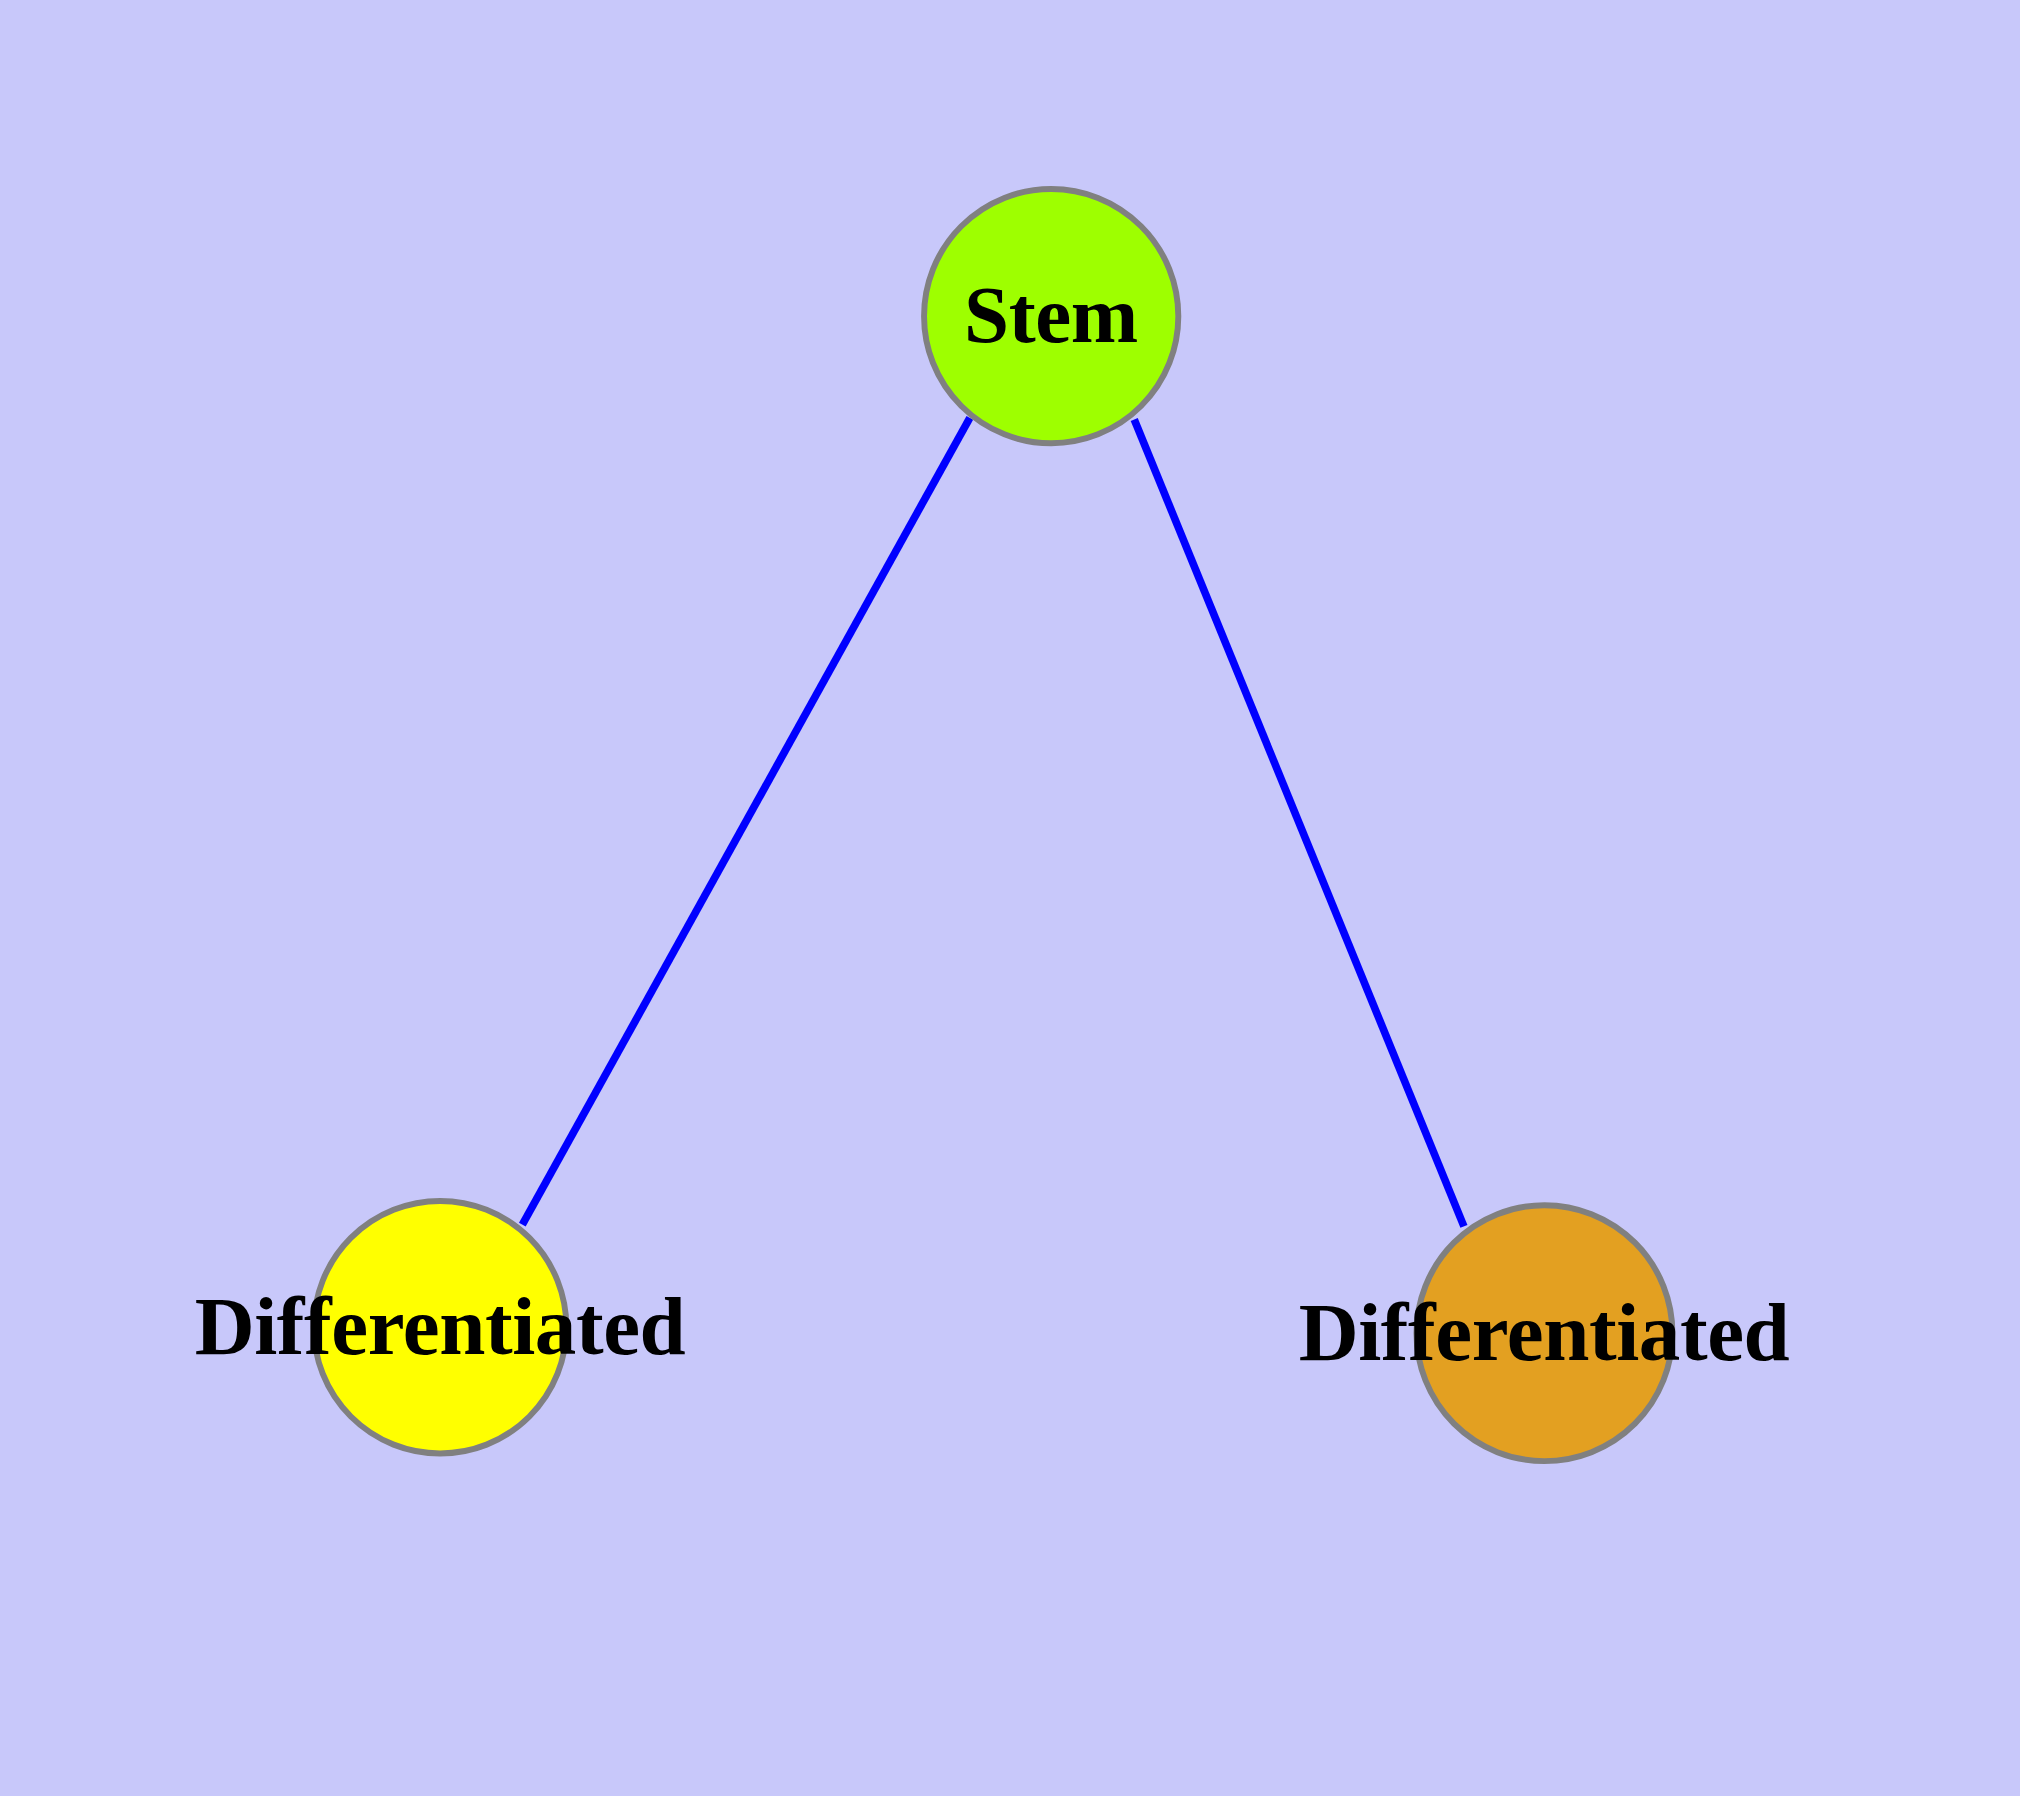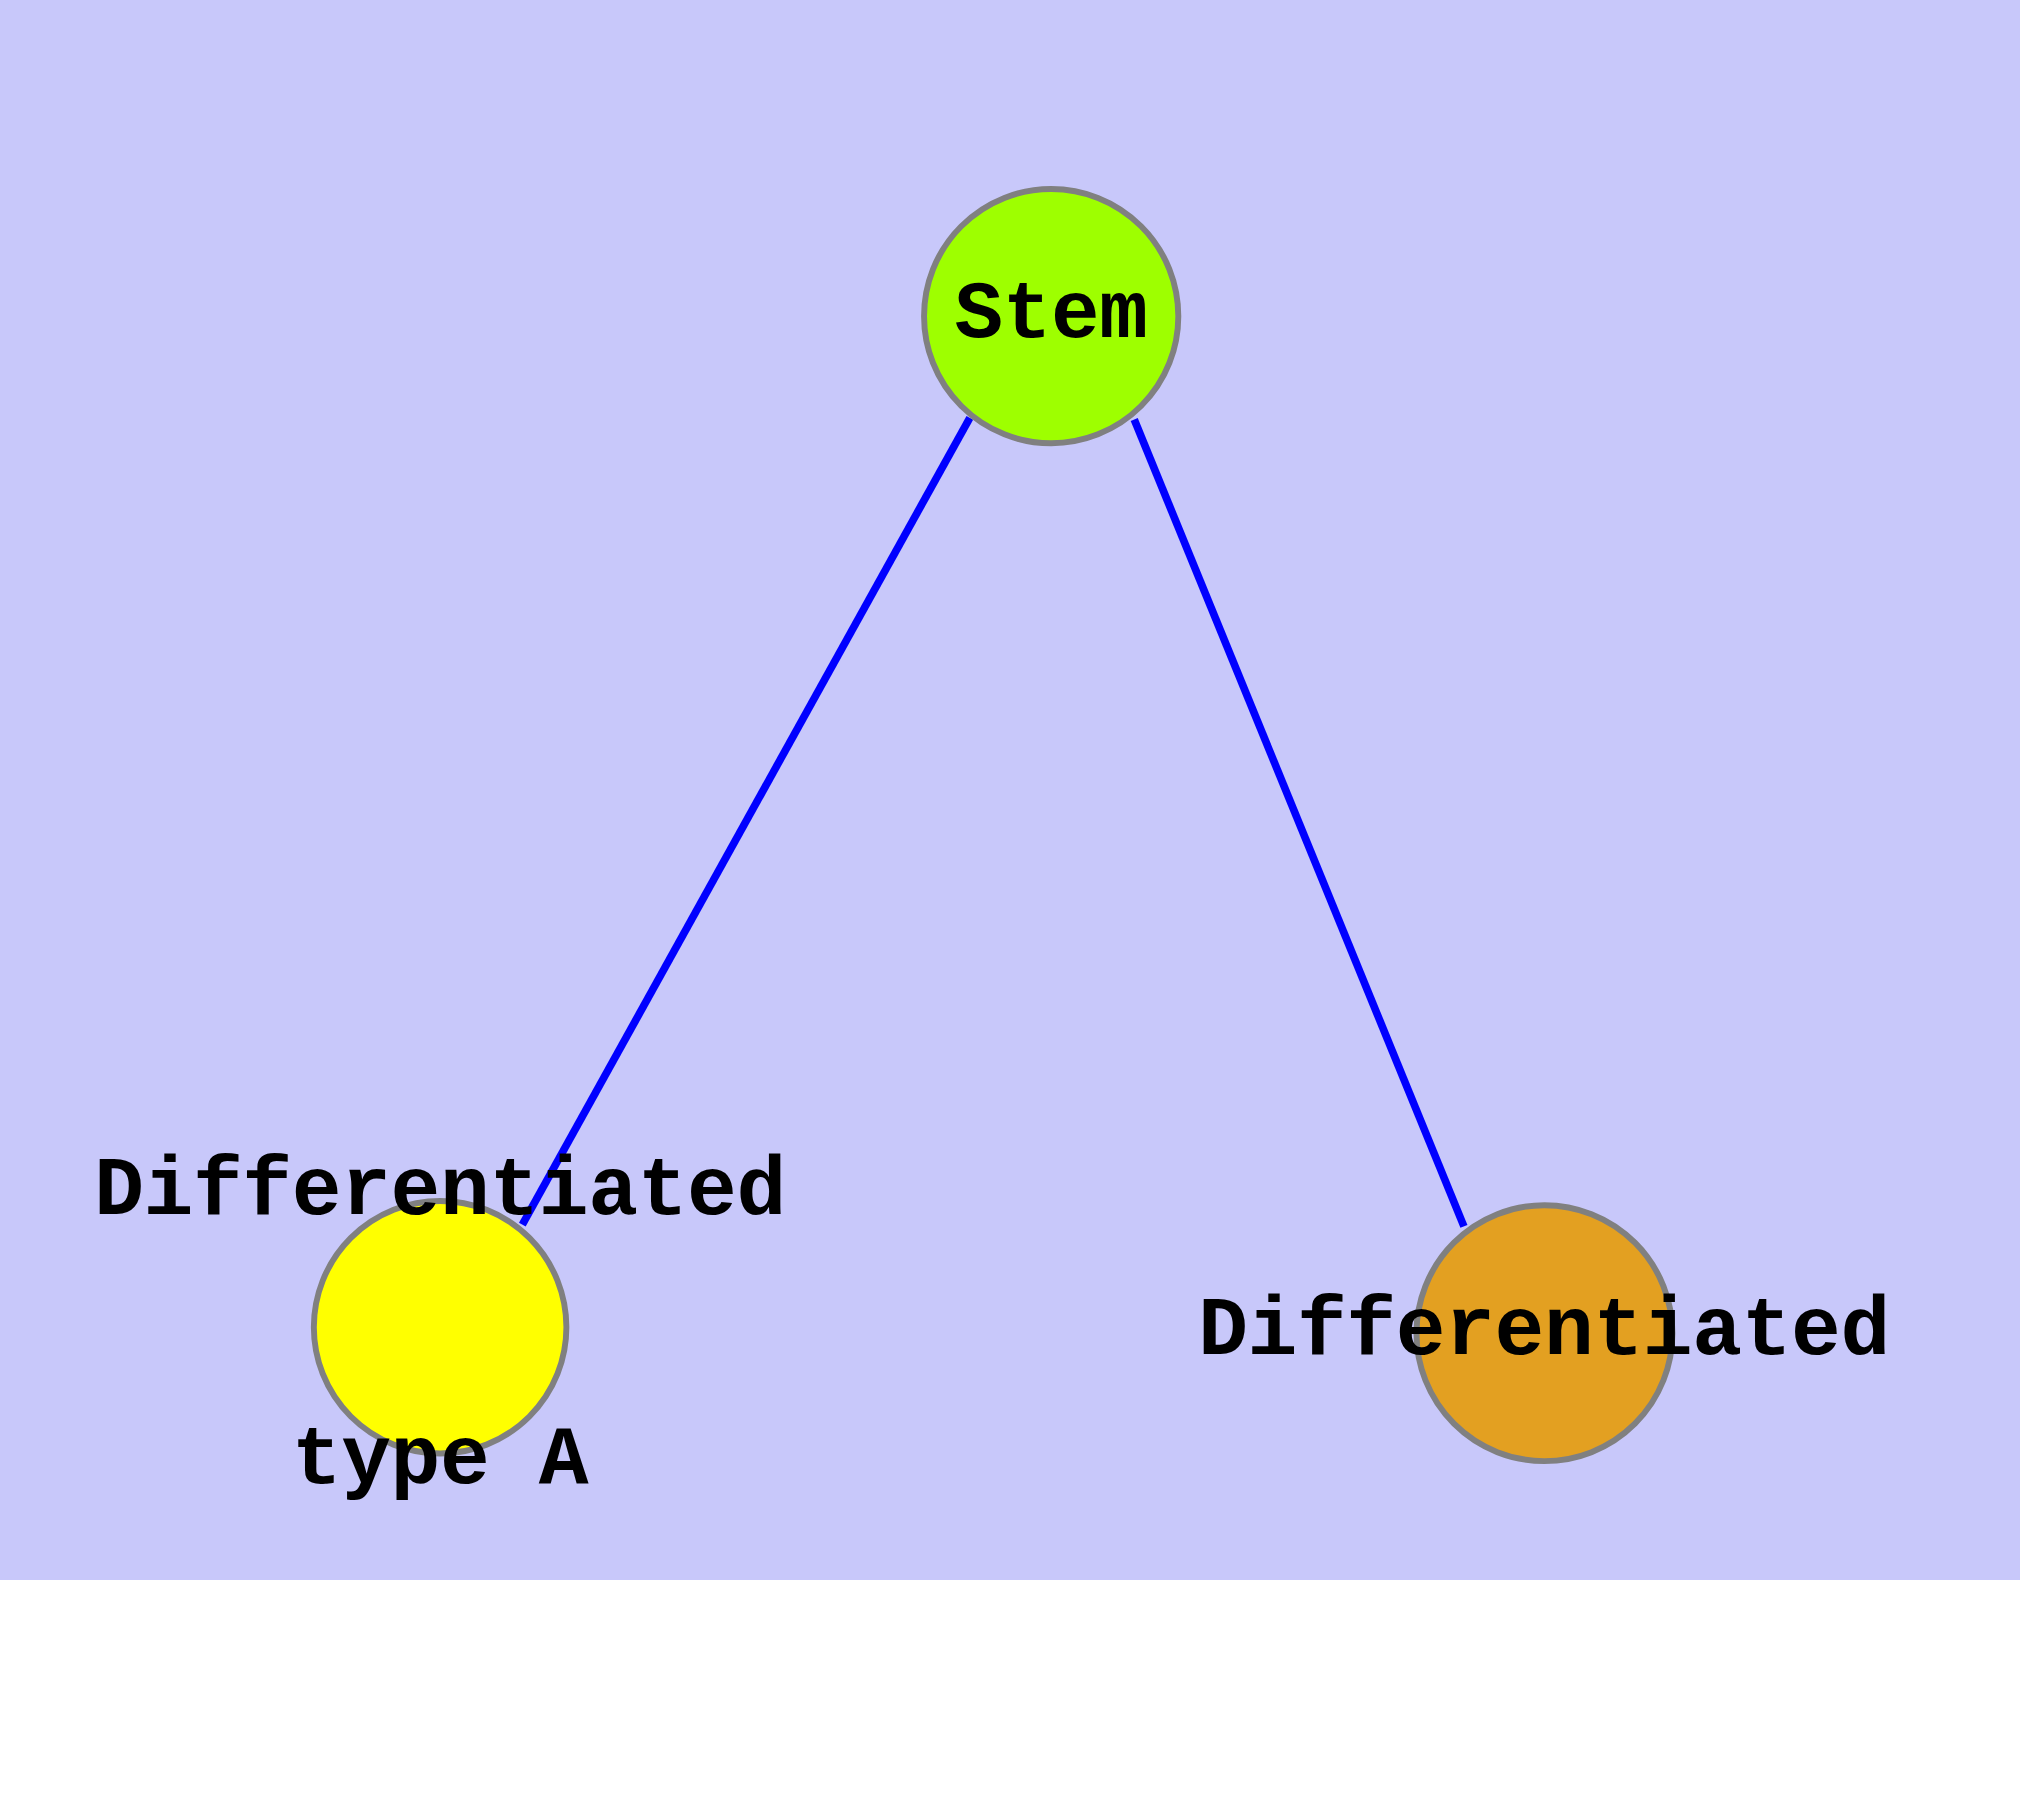--- a/index.html
+++ b/index.html
@@ -3,23 +3,23 @@
 <meta charset="utf-8">
 <style>
   html, body {
     margin: 0;
     padding: 0;
     background: #ffffff;
   }
   #canvas {
     position: relative;
     width: 2021px;
-    height: 1580px;
+    height: 1796px;
     overflow: hidden;
-    font-family: Liberation Mono, monospace;
+    font-family: Liberation Serif, serif;
   }
   #bg-rect {
     position: absolute;
     left: 0; top: 0;
     width: 2021px;
     height: 1812px;
     background: #c8c8fa;
   }
   #graph-svg {
     position: absolute;
@@ -74,21 +74,20 @@
       <circle cx="1240" cy="373" r="150" fill="#9eff00" stroke="#808080" stroke-width="7"></circle>
       <circle cx="519" cy="1566" r="149" fill="#ffff00" stroke="#808080" stroke-width="7"></circle>
       <circle cx="1822" cy="1573" r="151" fill="#e3a021" stroke="#808080" stroke-width="7"></circle>
     </g>
   </svg>
 
   <div id="label-stem" class="node-label">Stem</div>
 
   <div id="label-diff-a" class="node-label">
     <div>Differentiated</div>
-    <div>type A</div>
   </div>
 
   <div id="label-diff-b" class="node-label">
     <div>Differentiated</div>
   </div>
 
 </div>
 
 
 </body></html>

